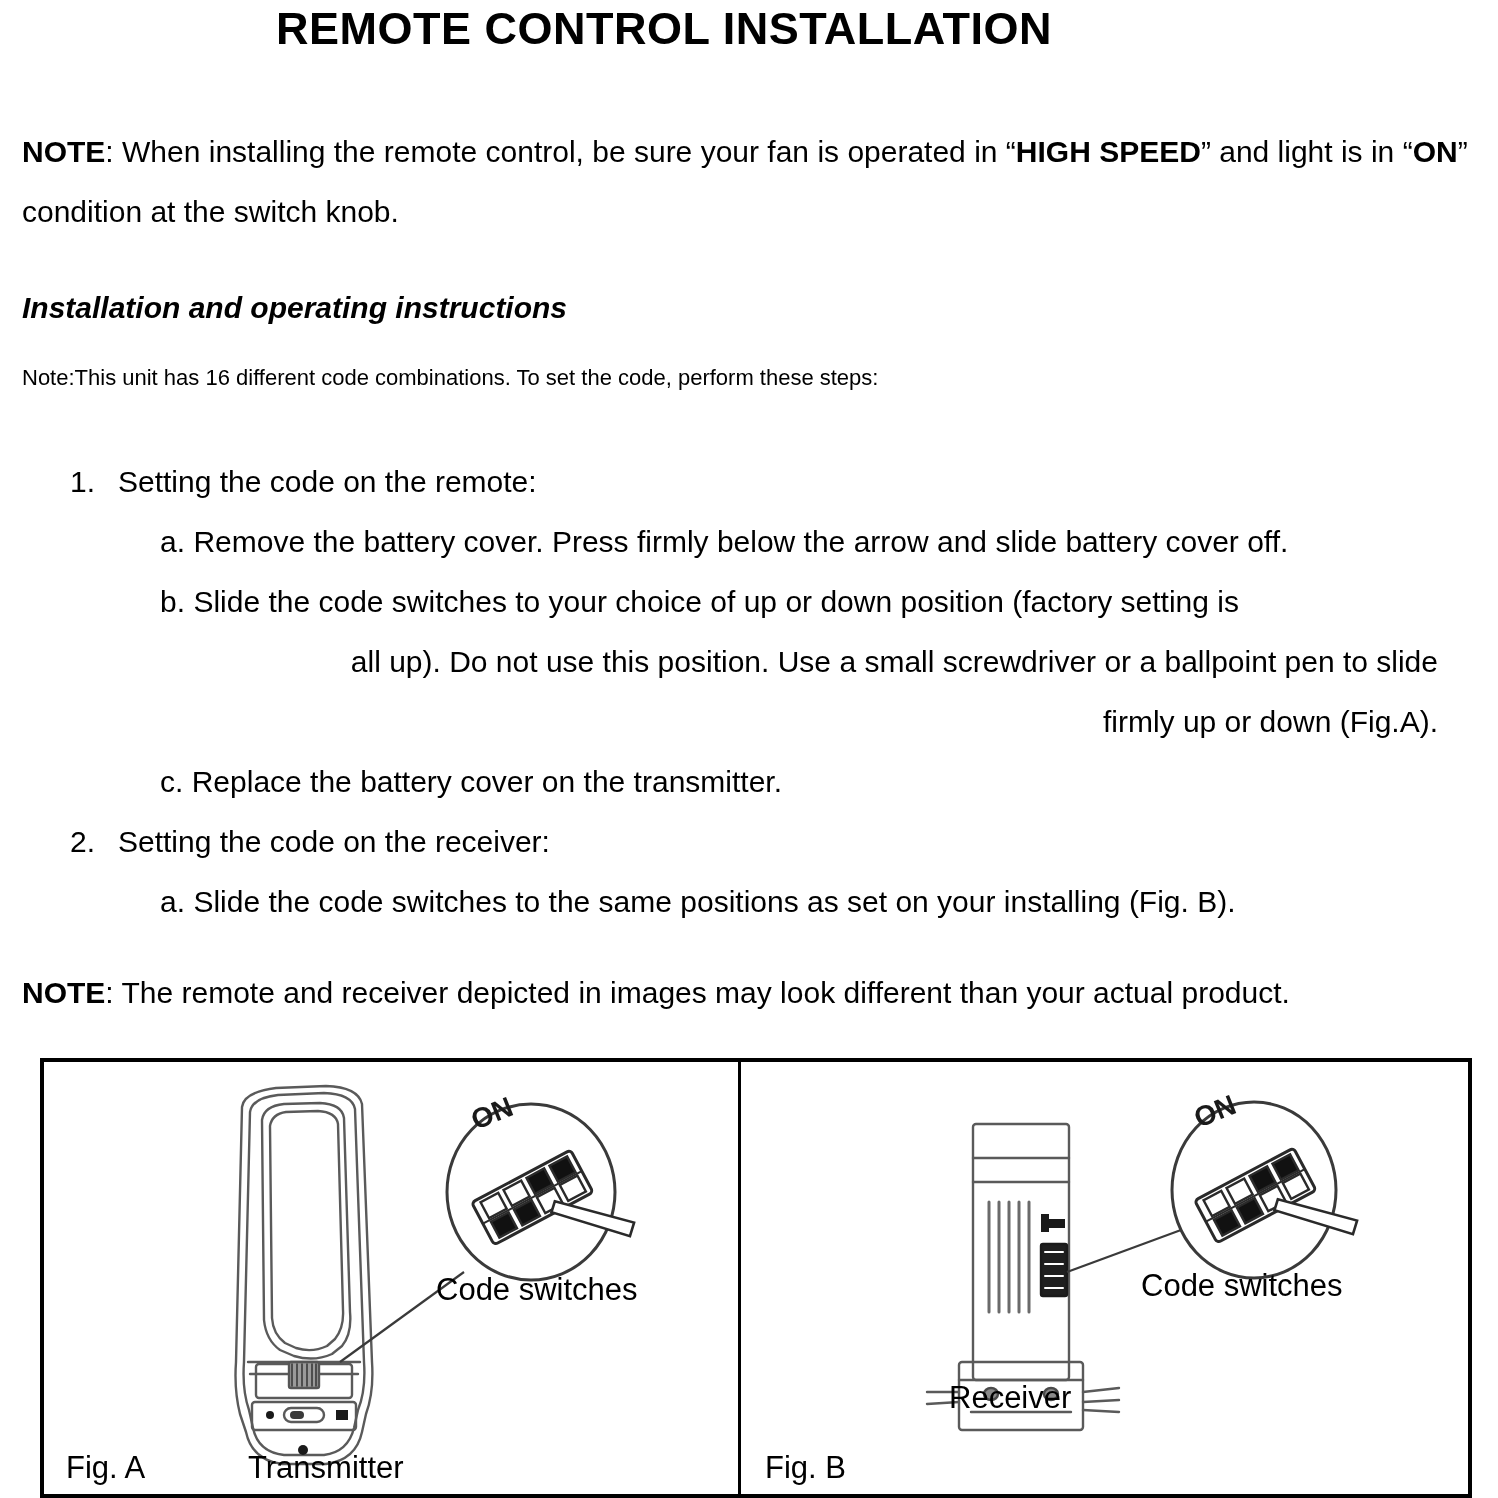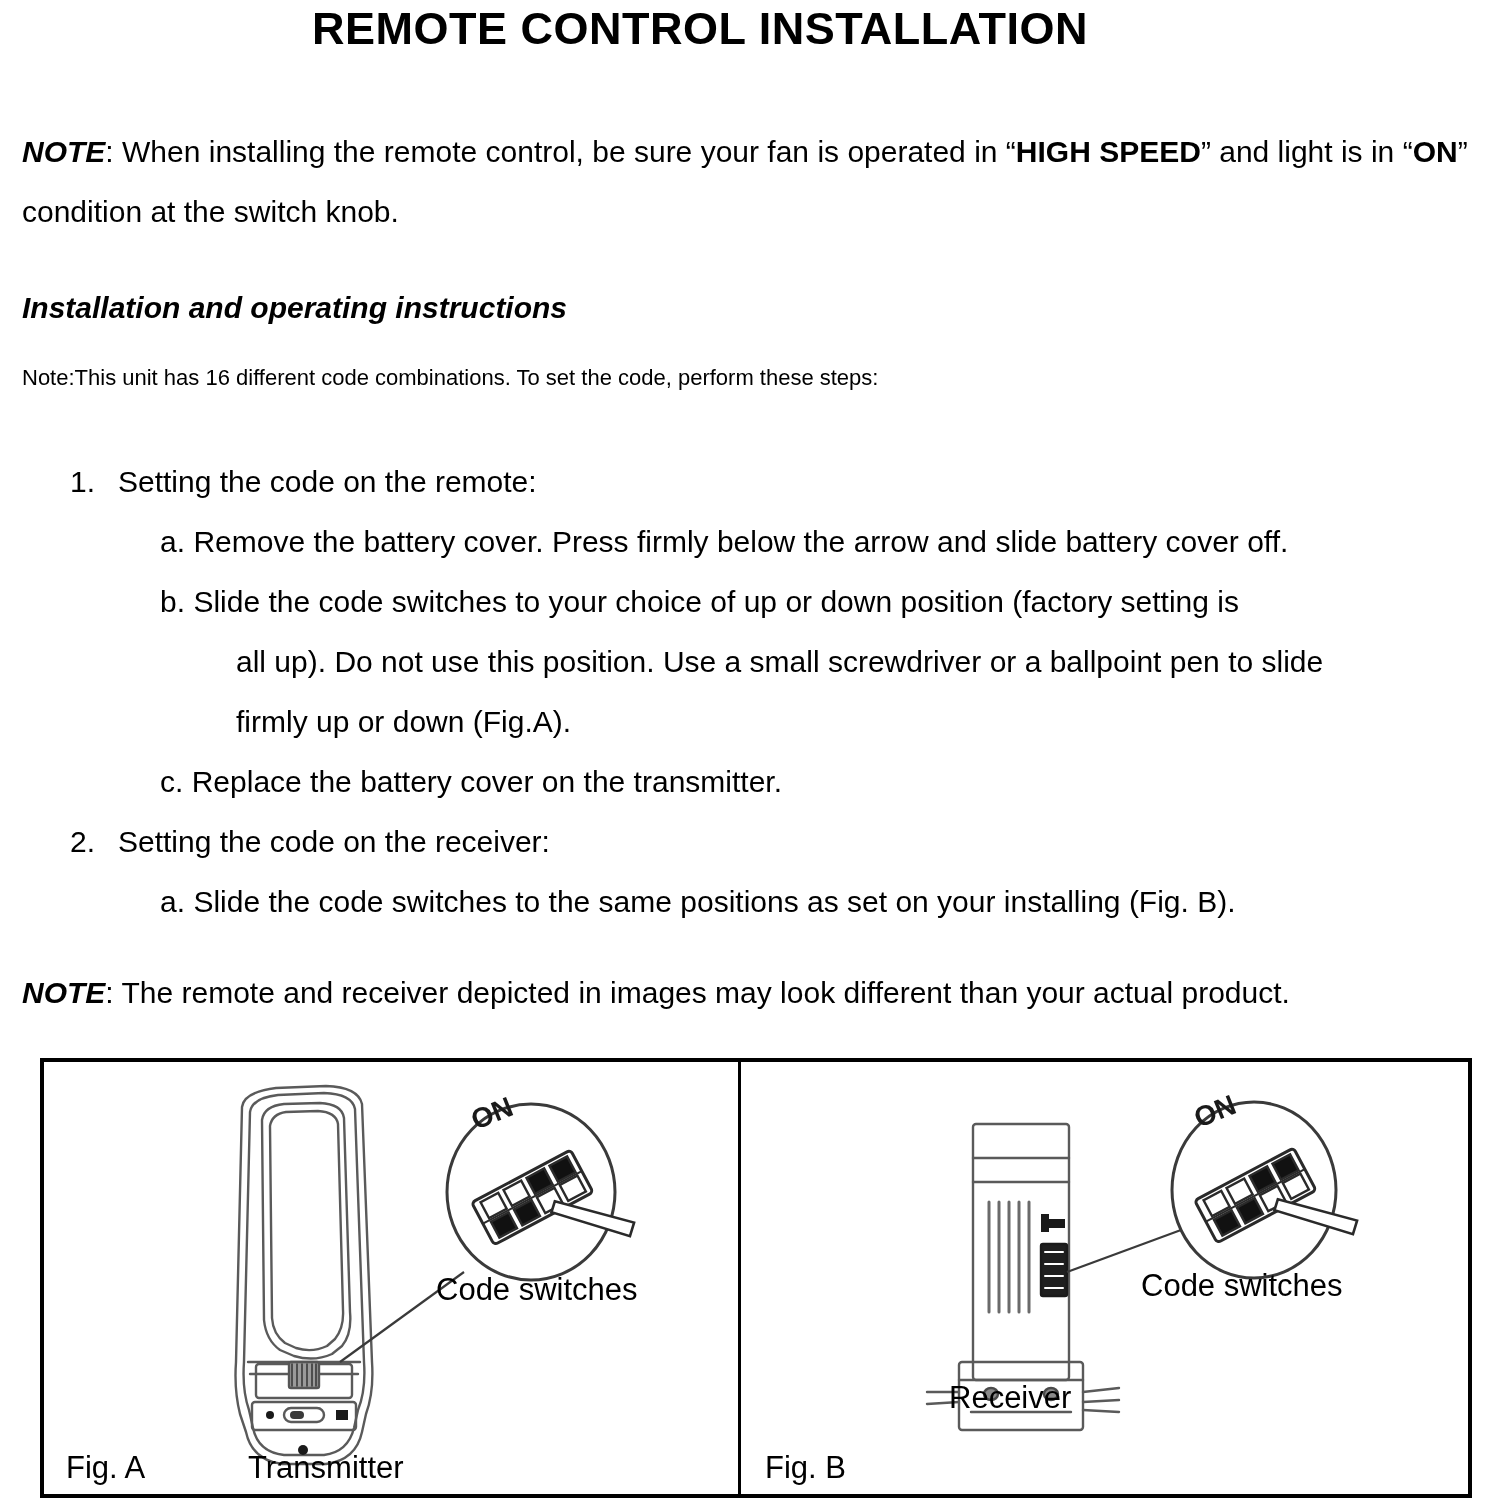--- a/index.html
+++ b/index.html
@@ -21,34 +21,33 @@
     position: absolute;
     top: 2px;
     left: 0;
     width: 1328px;
     text-align: center;
     font-size: 45px;
     font-weight: bold;
     letter-spacing: 0.5px;
     line-height: 54px;
     white-space: nowrap;
-    padding-left: 36px;
   }
 
   
   .note-para {
     position: absolute;
     left: 22px;
     width: 1460px;
     font-size: 30px;
     line-height: 60px;
   }
   .note-para.first { top: 122px; }
   .note-para.second { top: 963px; }
-  .note-lead { font-weight: bold; font-style: italic; }
+  .note-lead { font-weight: bold; }
   .kw { font-weight: bold; }
 
   .section-heading {
     position: absolute;
     left: 22px;
     top: 288px;
     font-size: 30px;
     font-weight: bold;
     font-style: italic;
     line-height: 40px;
@@ -92,21 +91,22 @@
     line-height: 60px;
   }
   .substep-inner {
     display: block;
     margin-left: 160px;
     padding-right: 60px;
     text-indent: 0;
   }
   .substep-inner .cont {
     display: block;
-    margin-left: 76px;
+    margin-left: 25px;
+    text-align: right;
   }
 
   
   .figure-box {
     position: absolute;
     left: 40px;
     top: 1058px;
     width: 1432px;
     height: 440px;
     border: 4px solid #000000;

